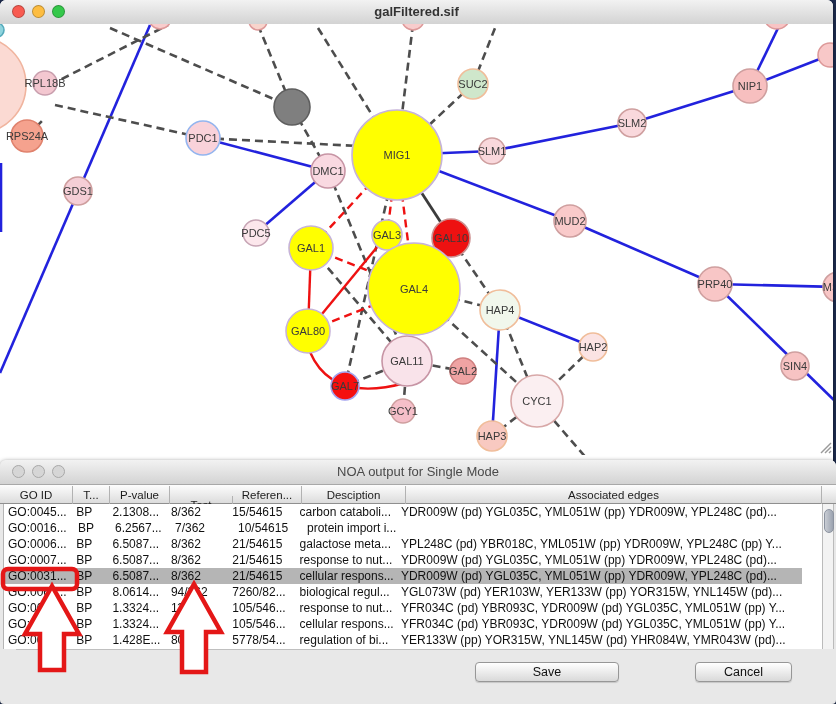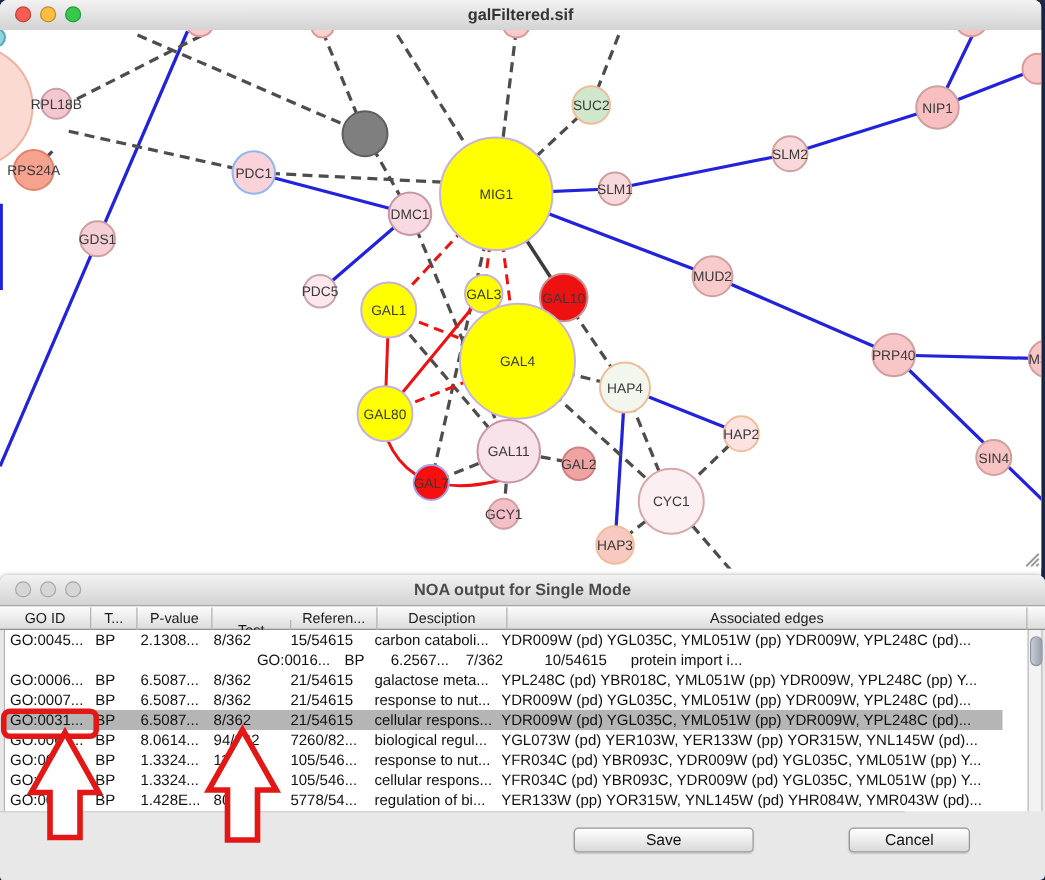--- a/index.html
+++ b/index.html
@@ -8,37 +8,37 @@
   .window{position:absolute;background:#fff;box-shadow:0 1px 4px rgba(0,0,0,.5);}
   .titlebar{position:absolute;left:0;top:0;right:0;height:24px;
     background:linear-gradient(#f2f2f2,#d3d3d3);border-bottom:1px solid #8e8e8e;
     border-radius:6px 6px 0 0;}
   .title{position:absolute;left:0;right:0;top:0;height:24px;line-height:24px;
     text-align:center;font-size:13px;font-weight:bold;color:#333;}
   .tl{position:absolute;top:5px;width:13px;height:13px;border-radius:50%;box-sizing:border-box;}
   #net-window{left:0;top:0;width:833px;height:474px;border-radius:6px 6px 0 0;}
   #net-canvas{position:absolute;left:0;top:24px;width:833px;height:431px;background:#fff;overflow:hidden;}
   #noa-window{left:0;top:460px;width:836px;height:244px;background:#e8e8e8;border-radius:6px 6px 4px 4px;}
-  #noa-title .title{font-weight:bold;color:#4a4a4a;}
+  #noa-title .title{font-weight:normal;color:#4a4a4a;}
   #tbl-header{position:absolute;left:0;top:24px;width:836px;height:20px;box-sizing:border-box;
     background:linear-gradient(#fdfdfd,#dcdcdc);border-top:1px solid #a8a8a8;border-bottom:1px solid #8f8f8f;
     display:flex;}
   .hcell{height:18px;line-height:18px;font-size:11.5px;color:#1c1c1c;text-align:center;
     border-right:1px solid #b2b2b2;box-sizing:border-box;overflow:hidden;white-space:nowrap;}
   #tbl-body{position:absolute;left:3px;top:44px;width:819px;height:145px;background:#fff;
     border-left:1px solid #b5b5b5;overflow:hidden;}
-  .trow{position:absolute;left:0;width:798px;height:16px;display:flex;justify-content:center;}
+  .trow{position:absolute;left:0;width:798px;height:16px;display:flex;}
   .trow.sel{background:#b5b5b5;}
   .tcell{height:16px;line-height:16px;font-size:12px;color:#111;padding-left:4px;
     box-sizing:border-box;overflow:hidden;white-space:nowrap;}
   #vscroll{position:absolute;left:822px;top:44px;width:12px;height:145px;background:#f3f3f3;
     border-left:1px solid #bbb;border-right:1px solid #bbb;box-sizing:border-box;}
   #vthumb{position:absolute;left:1px;top:5px;width:8px;height:22px;border-radius:5px;
     background:linear-gradient(90deg,#c9cdd4,#9aa2af);border:1px solid #8c93a0;}
-  #btn-panel{position:absolute;left:0;top:189px;width:724px;height:55px;background:#e8e8e8;
+  #btn-panel{position:absolute;left:16px;top:189px;width:724px;height:55px;background:#e8e8e8;
     border-top:1px solid #bfbfbf;border-radius:0 0 4px 4px;}
   .mac-btn{position:absolute;top:12px;height:20px;box-sizing:border-box;border:1px solid #979797;
     border-radius:4px;background:linear-gradient(#ffffff,#eeeeee 45%,#d9d9d9);
     font-size:12.5px;color:#111;text-align:center;line-height:18px;
     box-shadow:0 1px 1px rgba(0,0,0,.15);cursor:default;}
   #overlay{position:absolute;left:0;top:0;width:836px;height:704px;pointer-events:none;z-index:50;}
   svg text{font-family:"Liberation Sans", sans-serif;}
 </style>
 </head>
 <body>

